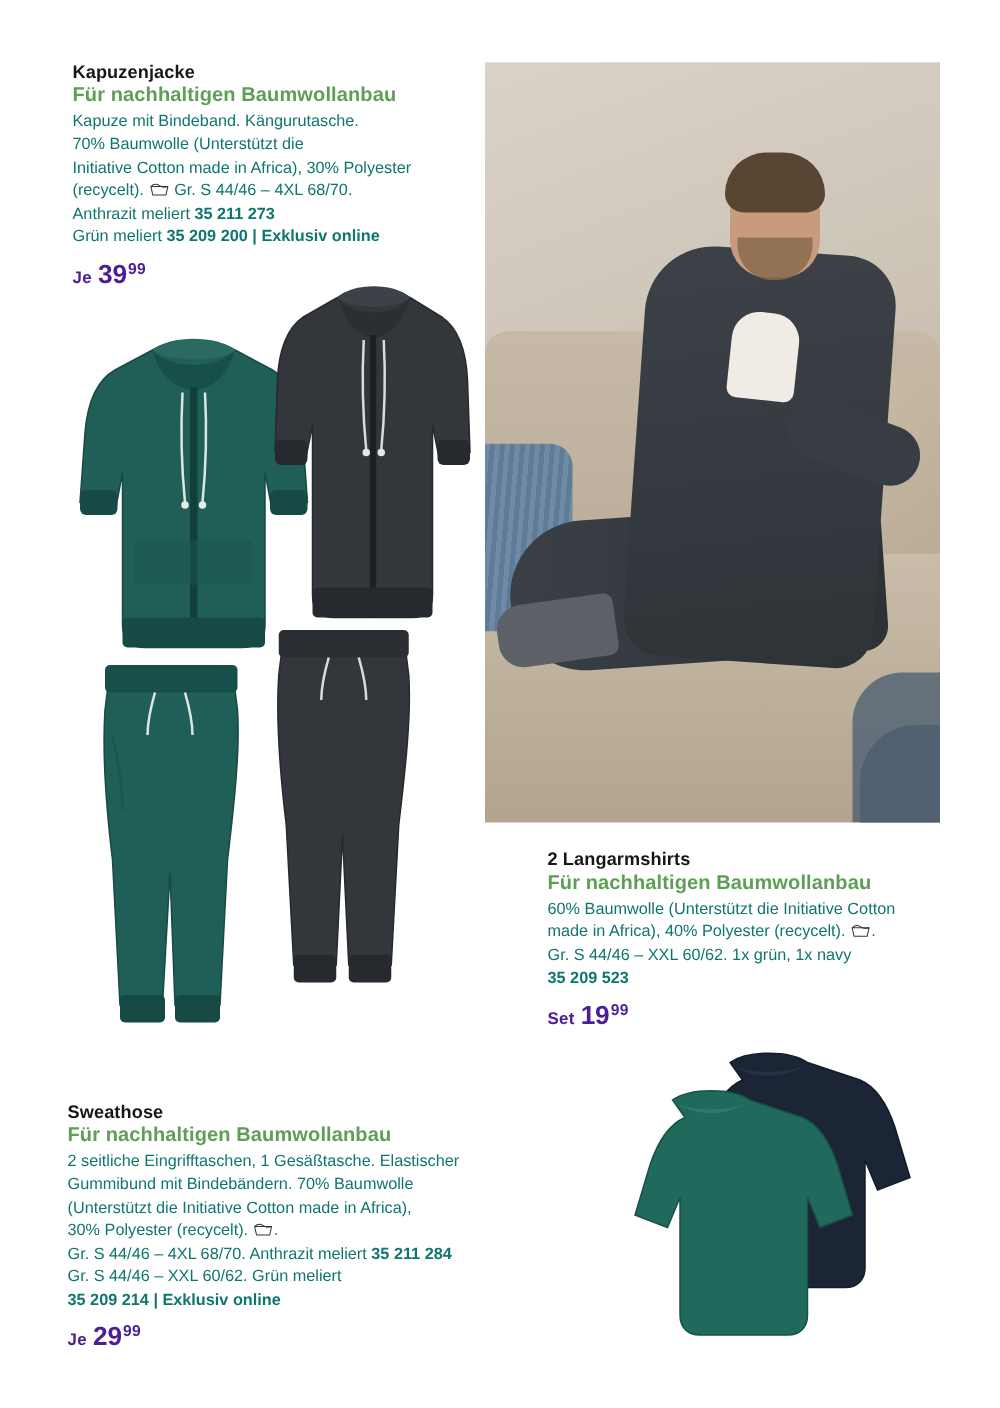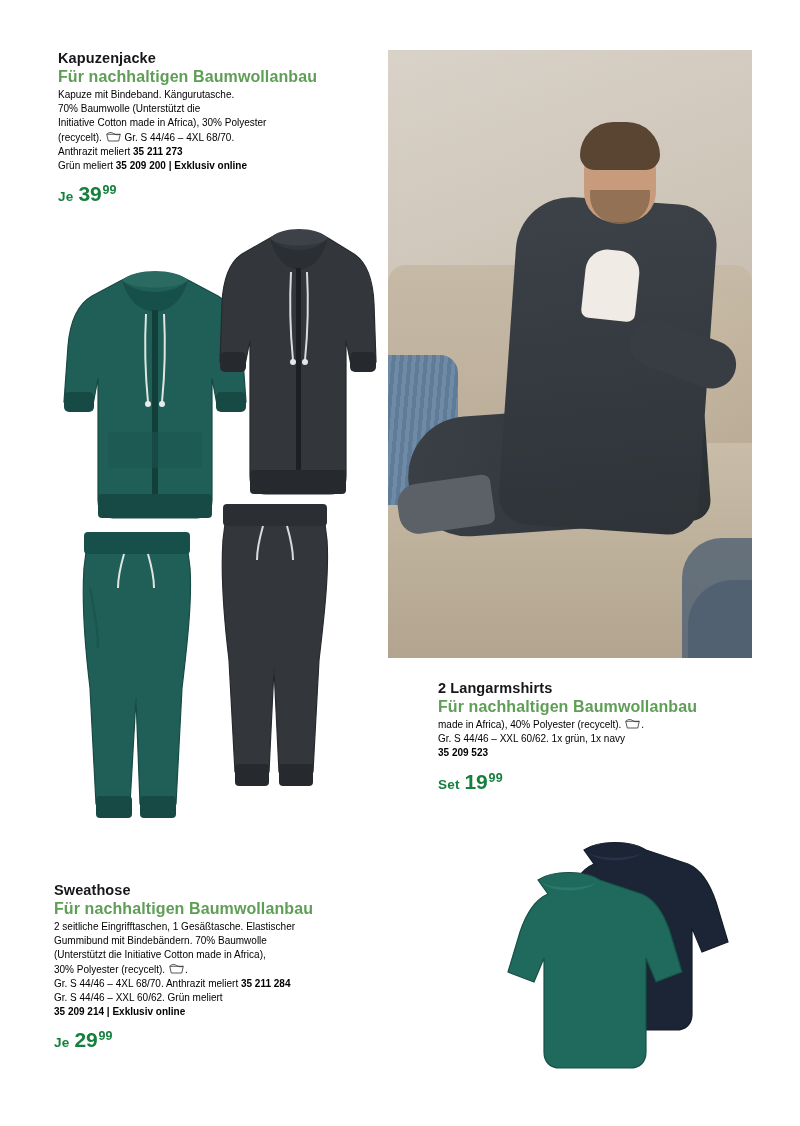--- a/index.html
+++ b/index.html
@@ -31,42 +31,42 @@
     margin: 0 0 2px 0;
   }
   .prod-eco {
     font-size: 16px;
     font-weight: bold;
     color: #5f9e56;
     margin: 0 0 2px 0;
     letter-spacing: .1px;
   }
   .prod-desc {
-    font-size: 10px;
+    font-size: 13px;
     line-height: 1.42;
-    color: #000000;
+    color: #0f766e;
   }
   .prod-desc b {
     font-weight: bold;
   }
   .wash-icon {
     display: inline-block;
     width: 15px;
     height: 11px;
     vertical-align: -1px;
     position: relative;
     margin: 0 1px;
   }
   .wash-icon svg { display: block; }
 
   .price-line {
     margin-top: 9px;
     font-size: 13.5px;
     font-weight: bold;
-    color: #15803d;
+    color: #4c1d95;
     letter-spacing: .2px;
   }
   .price-line .amount {
     font-size: 21px;
     font-weight: bold;
     letter-spacing: -.2px;
     margin-left: 5px;
   }
   .price-line .cents {
     font-size: 12.5px;
@@ -257,20 +257,21 @@
     </div>
     <div class="price-line">
       <span>Je</span><span class="amount">39</span><span class="cents">99</span>
     </div>
   </div>
 
   <div id="block-shirts">
     <div class="prod-title">2 Langarmshirts</div>
     <div class="prod-eco">Für nachhaltigen Baumwollanbau</div>
     <div class="prod-desc">
+      <div>60% Baumwolle (Unterstützt die Initiative Cotton</div>
       <div>
         <span>made in Africa), 40% Polyester (recycelt).</span>
         <span class="wash-icon">
           <svg viewBox="0 0 20 14" width="15" height="11">
             <path d="M1 4 L19 4 L17 13 L3 13 Z" fill="none" stroke="#333" stroke-width="1.1"></path>
             <path d="M1 4 C4 1, 7 1, 10 3 C13 5, 16 5, 19 4" fill="none" stroke="#333" stroke-width="1.1"></path>
           </svg>
         </span><span>.</span>
       </div>
       <div>Gr. S 44/46 – XXL 60/62. 1x grün, 1x navy</div>

